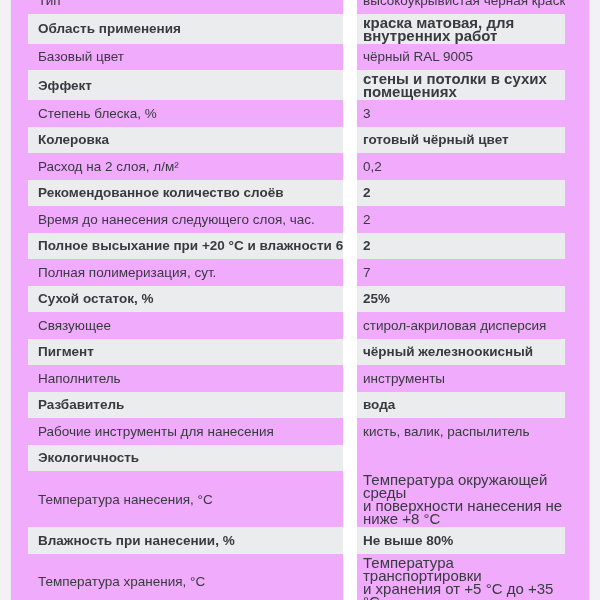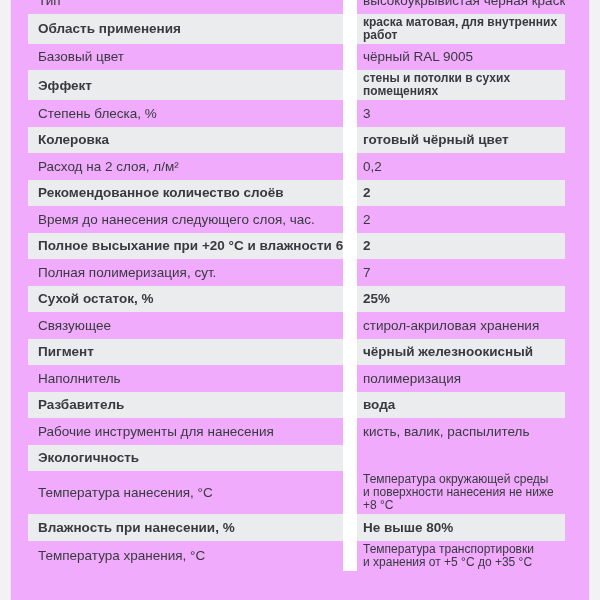--- a/index.html
+++ b/index.html
@@ -54,21 +54,21 @@
     background: #ffffff;
   }
   .value-cell {
     width: 208px;
     padding: 1px 2px 1px 6px;
     font-size: 13.5px;
     white-space: nowrap;
     overflow: hidden;
   }
   .value-cell.small {
-    font-size: 12px;
+    font-size: 15px;
     line-height: 13px;
     white-space: pre-line;
     padding-top: 2px;
     padding-bottom: 2px;
   }
 </style>
 </head>
 <body>
 
 <div class="card">
@@ -129,31 +129,31 @@
     <div class="cell value-cell">7</div>
   </div>
       <div class="row">
     <div class="cell label-cell shaded">Сухой остаток, %</div>
     <div class="spacer"></div>
     <div class="cell value-cell shaded">25%</div>
   </div>
       <div class="row">
     <div class="cell label-cell">Связующее</div>
     <div class="spacer"></div>
-    <div class="cell value-cell">стирол-акриловая хранения</div>
+    <div class="cell value-cell">стирол-акриловая дисперсия</div>
   </div>
       <div class="row">
     <div class="cell label-cell shaded">Пигмент</div>
     <div class="spacer"></div>
     <div class="cell value-cell shaded">чёрный железноокисный</div>
   </div>
       <div class="row">
     <div class="cell label-cell">Наполнитель</div>
     <div class="spacer"></div>
-    <div class="cell value-cell">полимеризация</div>
+    <div class="cell value-cell">инструменты</div>
   </div>
       <div class="row">
     <div class="cell label-cell shaded">Разбавитель</div>
     <div class="spacer"></div>
     <div class="cell value-cell shaded">вода</div>
   </div>
       <div class="row">
     <div class="cell label-cell">Рабочие инструменты для нанесения</div>
     <div class="spacer"></div>
     <div class="cell value-cell">кисть, валик, распылитель</div>

